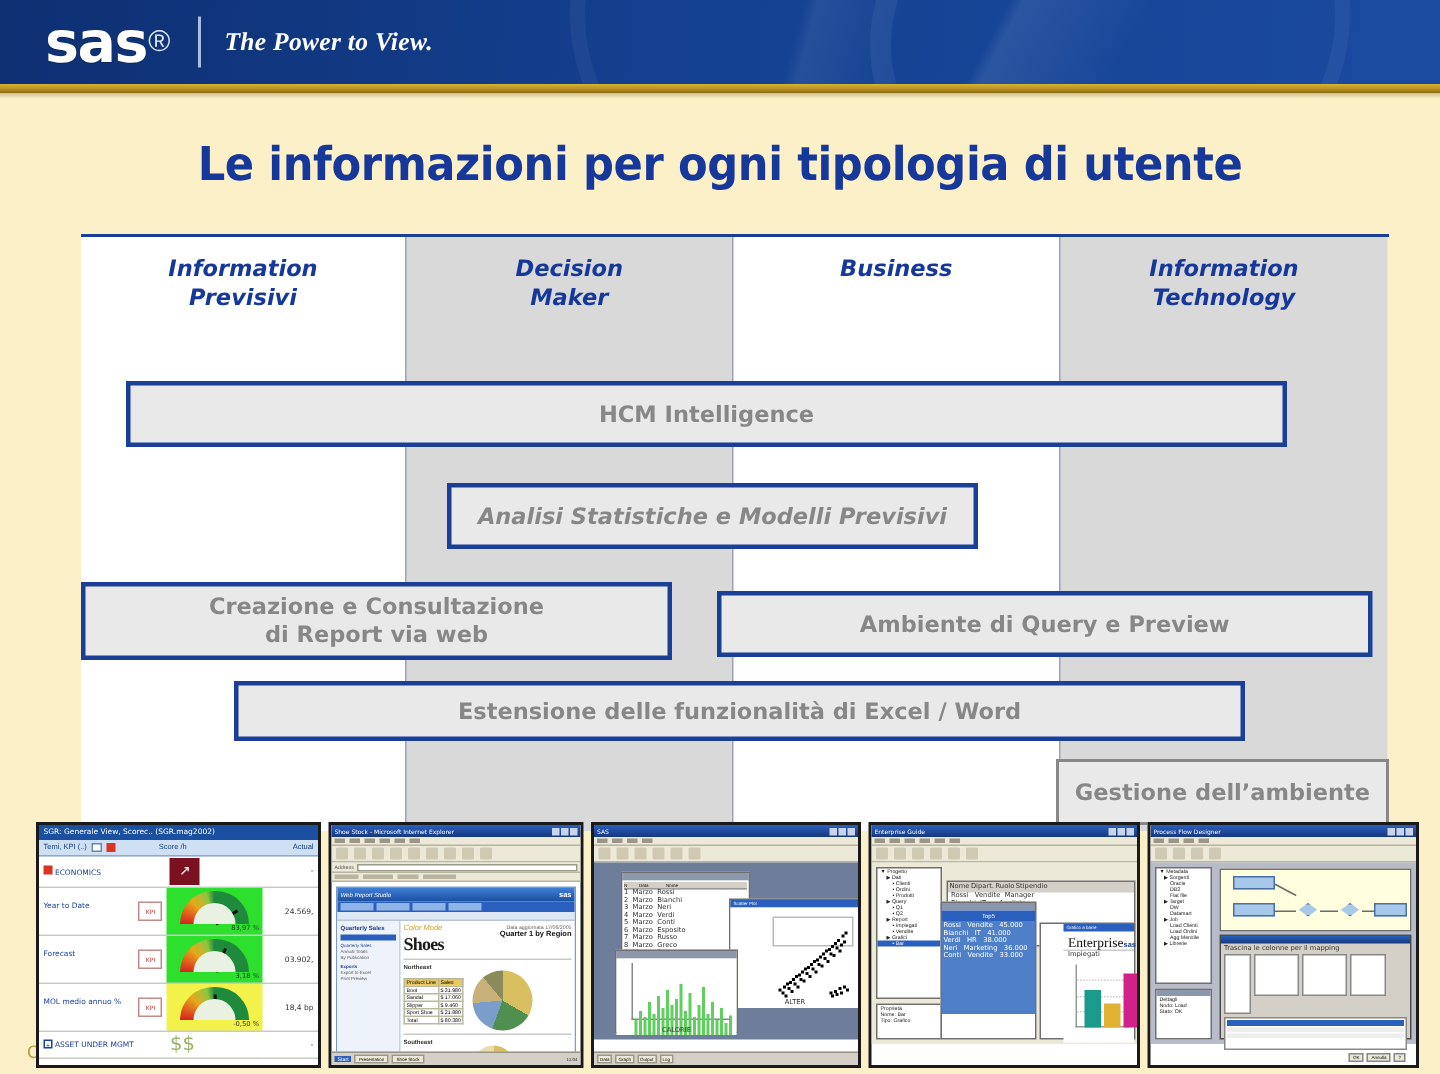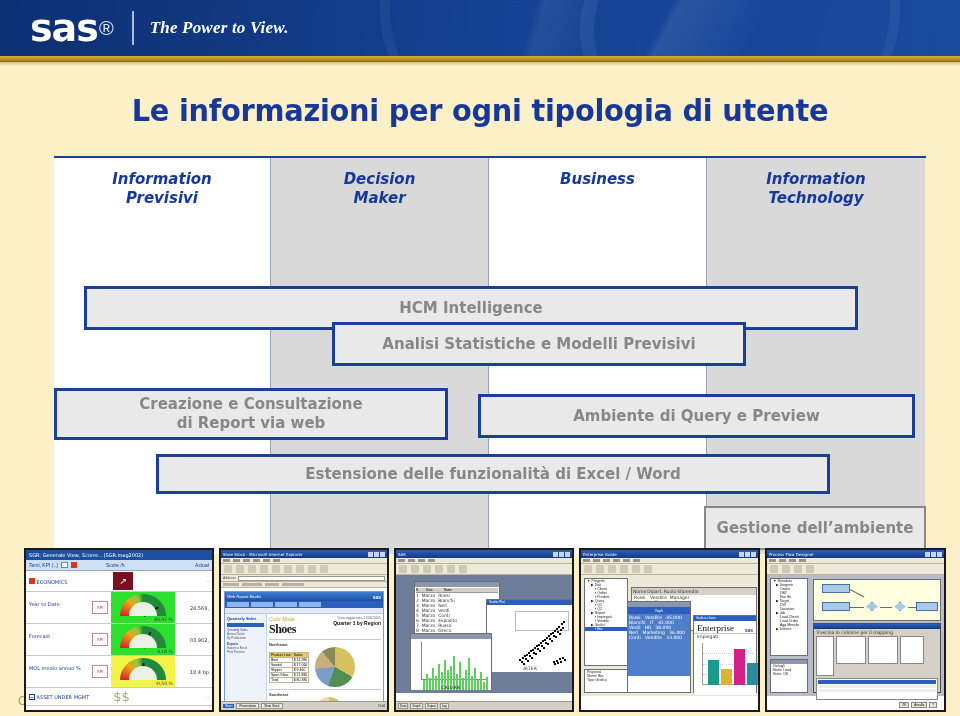--- a/index.html
+++ b/index.html
@@ -237,25 +237,25 @@
       </div>
     </div>
     <div class="col grey" style="width:219px;">
       <div class="col-head">
         <div>Information</div>
         <div>Technology</div>
       </div>
     </div>
   </div>
 
-  <div class="band" style="left:30px; top:96px; width:774px; height:44px;margin-top:32px;">
+  <div class="band" style="left:30px; top:96px; width:774px; height:44px;">
     <span>HCM Intelligence</span>
   </div>
 
-  <div class="band" style="left:278px; top:164px; width:414px; height:44px;">
+  <div class="band" style="left:244px; top:164px; width:354px; height:44px;font-style:italic;">
     <span>Analisi Statistiche e Modelli Previsivi</span>
   </div>
 
   <div class="band" style="left:0px; top:230px; width:394px; height:52px;">
     <span>
       <span>Creazione e Consultazione</span><br>
       <span>di Report via web</span>
     </span>
   </div>
 
@@ -698,21 +698,21 @@
         <div style="background:#2a5fbe;color:#fff;text-align:center;font-size:4px;padding:1px;">Top5</div>
         <div style="background:#4f7fc8;height:62px;padding:1px;">
           <div class="tiny" style="color:#fff;">Rossi &nbsp; Vendite &nbsp; 45.000</div>
           <div class="tiny" style="color:#fff;">Bianchi &nbsp; IT &nbsp; 41.000</div>
           <div class="tiny" style="color:#fff;">Verdi &nbsp; HR &nbsp; 38.000</div>
           <div class="tiny" style="color:#fff;">Neri &nbsp; Marketing &nbsp; 36.000</div>
           <div class="tiny" style="color:#fff;">Conti &nbsp; Vendite &nbsp; 33.000</div>
         </div>
       </div>
 
-      <div class="eg-panel" style="left:112px;top:40px;width:64px;height:78px;background:#fff;">
+      <div class="eg-panel" style="left:112px;top:40px;width:64px;height:78px;background:#fff;padding-left:15px;">
         <div style="height:5px;background:#2a5fbe;color:#fff;font-size:3px;padding-left:2px;">Grafico a barre</div>
         <div style="display:flex;justify-content:space-between;align-items:flex-end;padding:2px 3px 0 3px;border-bottom:1px solid #ccc;">
           <span style="font-family:'Liberation Serif',serif;font-size:9px;color:#111;">Enterprise</span>
           <span style="font-size:5px;font-weight:bold;color:#1b3f96;">sas</span>
         </div>
         <div class="tiny" style="padding-left:3px;">Impiegati</div>
         <div class="eg-chart" style="height:56px;position:relative;">
           <div style="position:absolute;left:8px;right:3px;top:4px;bottom:10px;border-left:1px solid #999;border-bottom:1px solid #999;">
             <div style="position:absolute;left:0;right:0;top:25%;border-top:1px dotted #ccc;"></div>
             <div style="position:absolute;left:0;right:0;top:50%;border-top:1px dotted #ccc;"></div>

